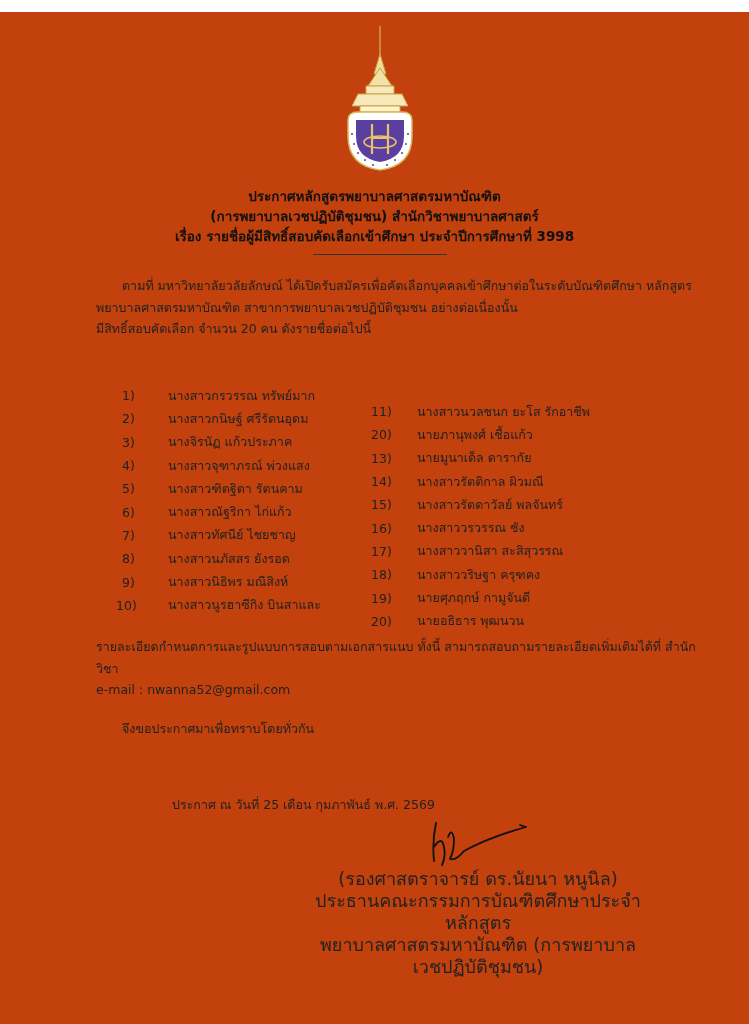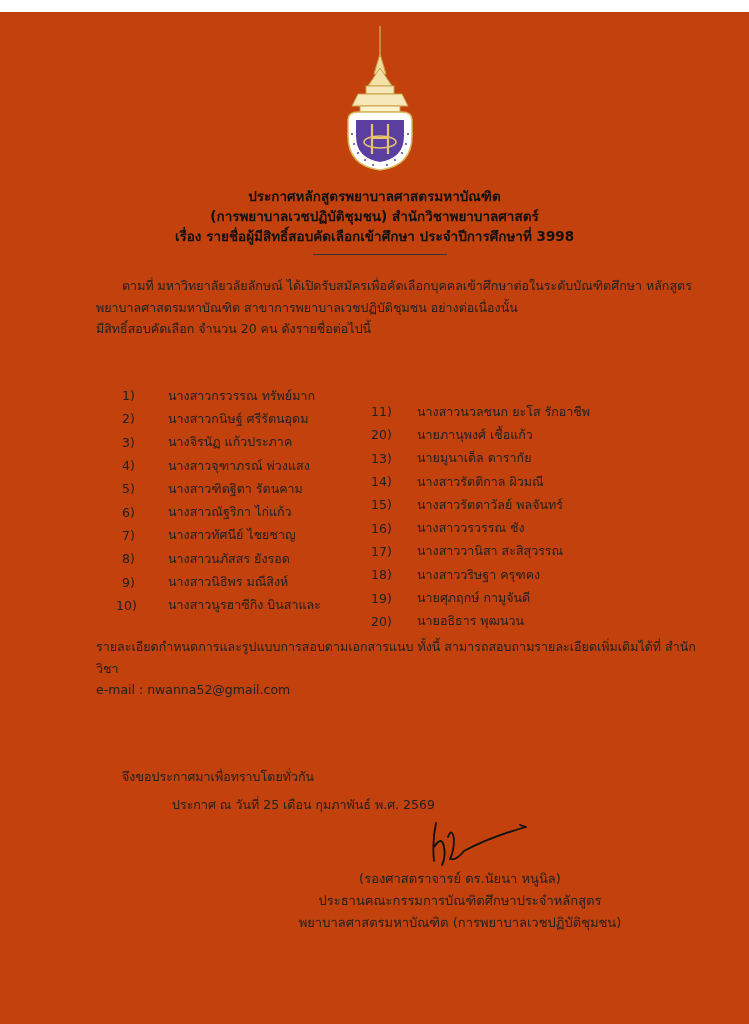--- a/index.html
+++ b/index.html
@@ -14,25 +14,25 @@
   .p1 { left:96px; top:263px; width:600px; }
   .indent { padding-left:26px; }
   .list { position:absolute; font-size:12.5px; color:#222; }
   .list-left { left:122px; top:372px; }
   .list-right { left:371px; top:388px; }
   .row { height:23.3px; display:flex; align-items:center; }
   .num { width:46px; text-align:left; }
   .num.two { width:46px; margin-left:-6px; padding-right:6px; }
   .name { white-space:nowrap; }
   .p2 { left:96px; top:624px; width:604px; }
-  .p3 { left:122px; top:754px; }
+  .p3 { left:122px; top:706px; }
   .p4 { left:172px; top:782px; }
   .sig { position:absolute; left:420px; top:805px; width:110px; height:55px; }
-  .signer { position:absolute; left:290px; top:856px; width:340px; text-align:center;
-            font-size:13px; line-height:22px; color:#222; }
+  .signer { position:absolute; left:308px; top:856px; width:340px; text-align:center;
+            font-size:18px; line-height:22px; color:#222; }
 </style>
 </head>
 <body>
 
 <div class="page">
 
   <div class="logo">
     <svg width="84" height="150" viewBox="0 0 84 150">
 
       <line x1="42" y1="2" x2="42" y2="40" stroke="#c9a24a" stroke-width="1.5"></line>

